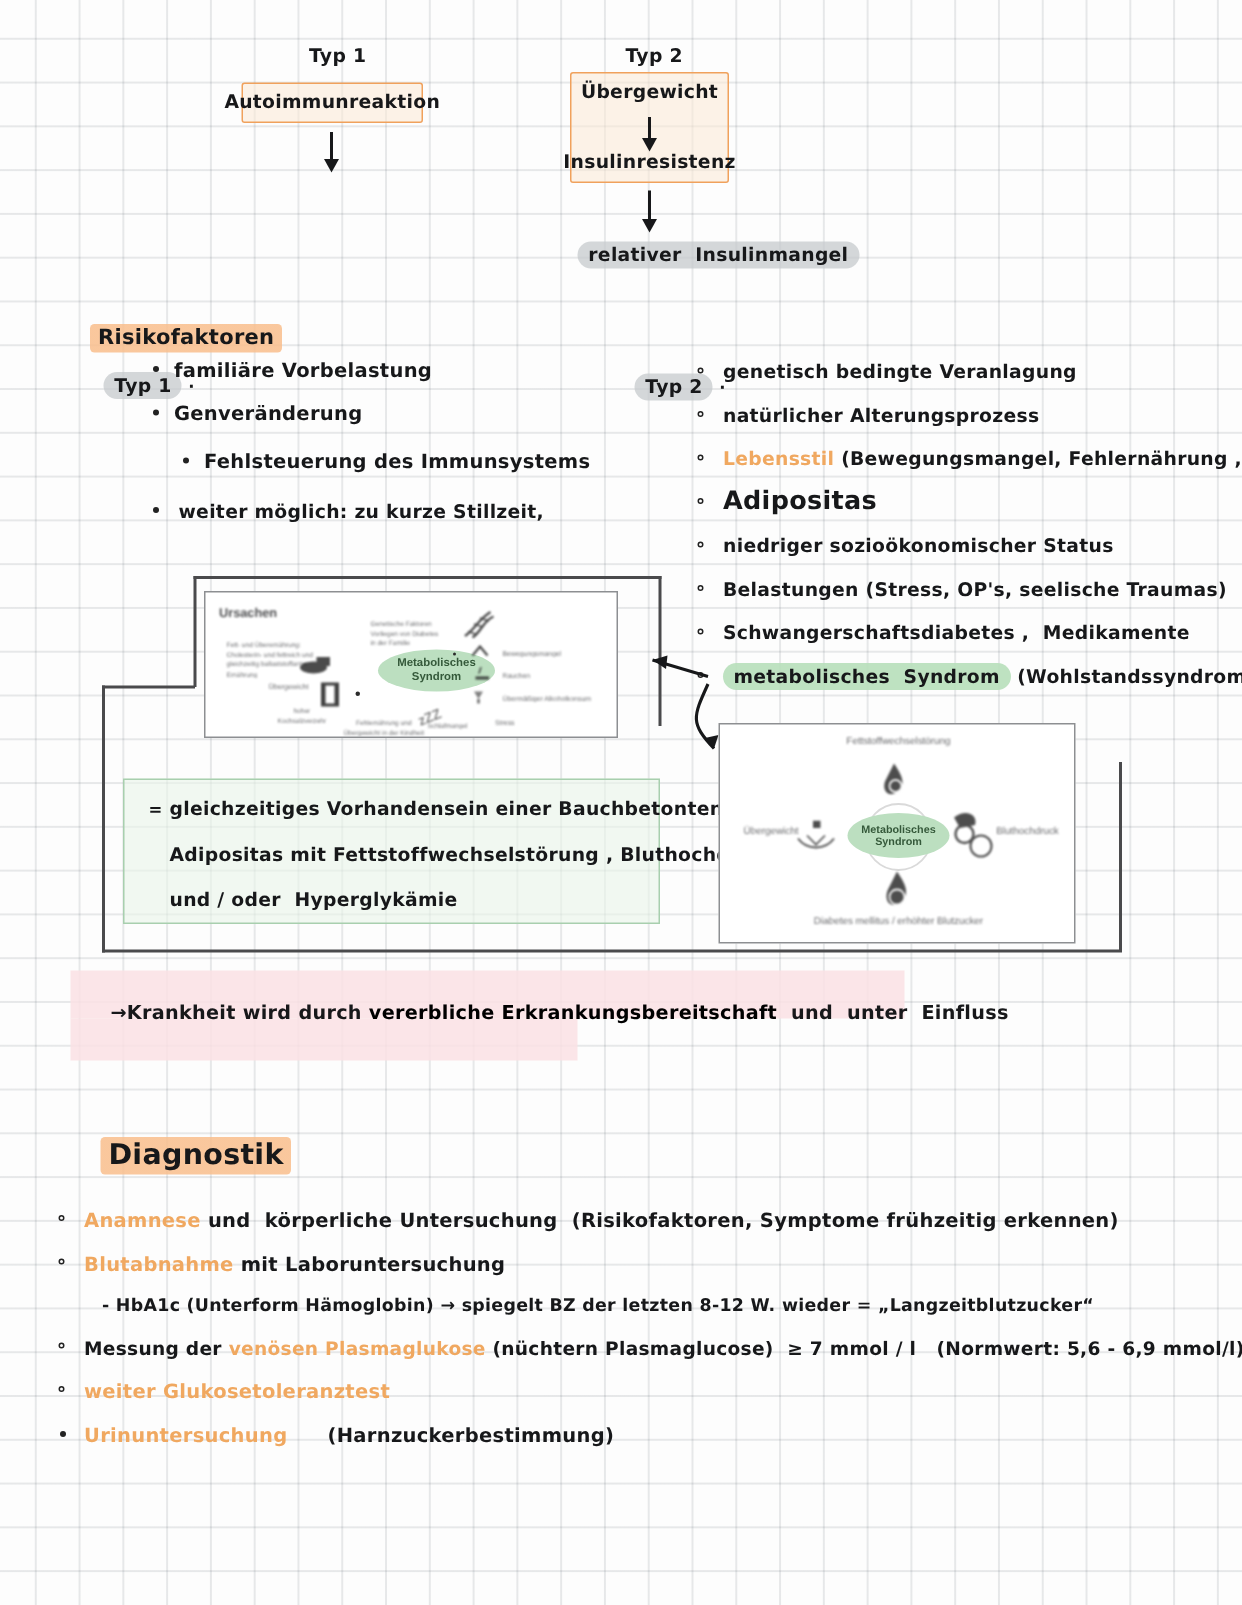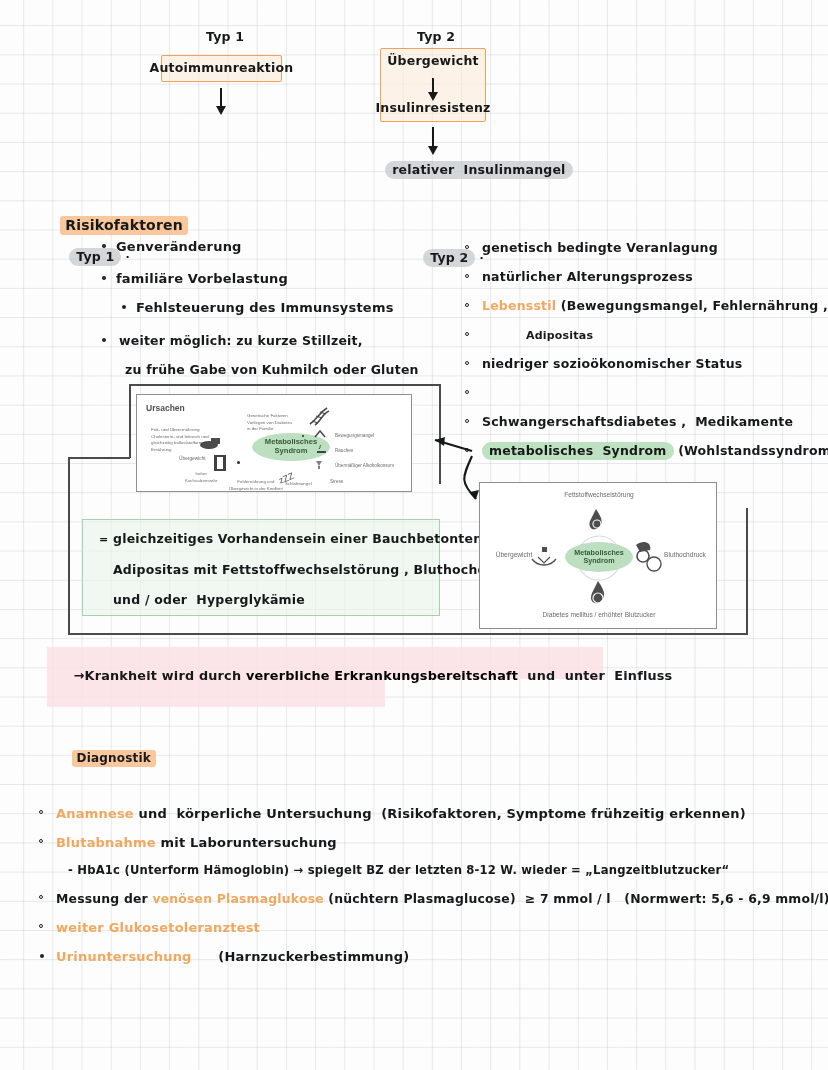--- a/index.html
+++ b/index.html
@@ -138,39 +138,36 @@
 
   <div class="abs hw" style="left:40px;top:201px;font-size:14px;">
     <span class="hl-orange">Risikofaktoren</span>
   </div>
 
   <div class="abs hw" style="left:51px;top:236px;font-size:12.5px;">
     <span class="hl-gray">Typ 1</span><span style="font-size:11px;"> ·</span>
   </div>
 
   <div class="abs" style="left:116px;top:236px;">
+    <div style="position:relative;height:29px;">
+      <span class="bulletf" style="left:-14px;top:8px;"></span>
+      <span class="hw" style="font-size:13px;">familiäre Vorbelastung</span>
+    </div>
     <div style="position:relative;height:32px;">
       <span class="bulletf" style="left:-14px;top:8px;"></span>
       <span class="hw" style="font-size:13px;">Genveränderung</span>
     </div>
-    <div style="position:relative;height:29px;">
-      <span class="bulletf" style="left:-14px;top:8px;"></span>
-      <span class="hw" style="font-size:13px;">familiäre Vorbelastung</span>
-    </div>
     <div style="position:relative;height:33px;margin-left:20px;">
       <span class="bulletf" style="left:-14px;top:8px;"></span>
       <span class="hw" style="font-size:13px;">Fehlsteuerung des Immunsystems</span>
     </div>
     <div style="position:relative;height:29px;">
       <span class="bulletf" style="left:-14px;top:8px;"></span>
       <span class="hw" style="font-size:12.5px;padding-left:3px;">weiter möglich: zu kurze Stillzeit,</span>
     </div>
-    <div style="position:relative;">
-      <span class="hw" style="font-size:12.5px;padding-left:9px;">zu frühe Gabe von Kuhmilch oder Gluten</span>
-    </div>
   </div>
 
   <div class="abs hw" style="left:405px;top:237px;font-size:12.5px;">
     <span class="hl-gray">Typ 2</span><span style="font-size:11px;"> ·</span>
   </div>
 
   <div class="abs" style="left:482px;top:237px;">
     <div style="position:relative;height:29px;">
       <span class="bullet" style="left:-17px;top:8px;"></span>
       <span class="hw" style="font-size:12.5px;">genetisch bedingte Veranlagung</span>
@@ -178,28 +175,29 @@
     <div style="position:relative;height:29px;">
       <span class="bullet" style="left:-17px;top:8px;"></span>
       <span class="hw" style="font-size:12.5px;">natürlicher Alterungsprozess</span>
     </div>
     <div style="position:relative;height:29px;">
       <span class="bullet" style="left:-17px;top:8px;"></span>
       <span class="hw t-orange" style="font-size:12.5px;">Lebensstil</span><span class="hw" style="font-size:12.5px;"> (Bewegungsmangel, Fehlernährung , Rauchen)</span>
     </div>
     <div style="position:relative;height:29px;">
       <span class="bullet" style="left:-17px;top:8px;"></span>
-      <span class="hw" style="font-size:11px;margin-left:44px;">Adipositas</span>
+      <span class="hw" style="font-size:17px;">Adipositas</span>
     </div>
     <div style="position:relative;height:29px;">
       <span class="bullet" style="left:-17px;top:8px;"></span>
       <span class="hw" style="font-size:12.5px;">niedriger sozioökonomischer Status</span>
     </div>
     <div style="position:relative;height:29px;">
       <span class="bullet" style="left:-17px;top:8px;"></span>
+      <span class="hw" style="font-size:12.5px;">Belastungen (Stress, OP's, seelische Traumas)</span>
     </div>
     <div style="position:relative;height:29px;">
       <span class="bullet" style="left:-17px;top:8px;"></span>
       <span class="hw" style="font-size:12.5px;">Schwangerschaftsdiabetes ,  Medikamente</span>
     </div>
     <div style="position:relative;height:29px;">
       <span class="bullet" style="left:-17px;top:8px;"></span>
       <span class="hw" style="font-size:12.5px;"><span class="hl-green">metabolisches  Syndrom</span></span><span class="hw" style="font-size:12.5px;"> (Wohlstandssyndrom)</span>
     </div>
   </div>
@@ -317,21 +315,21 @@
     </svg>
   </div>
 
   <div class="abs hl-pinkband" style="left:47px;top:647px;width:556px;height:32px;"></div>
   <div class="abs hl-pinkband" style="left:47px;top:679px;width:338px;height:28px;"></div>
 
   <div class="abs hw" style="left:55px;top:654px;font-size:12.8px;">
     <span>→</span><span>Krankheit wird durch </span><span class="t-red">vererbliche Erkrankungsbereitschaft</span><span>  und  unter  Einfluss</span>
   </div>
 
-  <div class="abs hw" style="left:54px;top:738px;font-size:12px;">
+  <div class="abs hw" style="left:40px;top:738px;font-size:19px;">
     <span class="hl-orange">Diagnostik</span>
   </div>
 
   <div class="abs" style="left:56px;top:803px;">
     <div style="position:relative;height:29px;">
       <span class="bullet" style="left:-17px;top:7px;"></span>
       <span class="hw t-orange" style="font-size:13px;">Anamnese</span><span class="hw" style="font-size:13px;"> und  körperliche Untersuchung  (Risikofaktoren, Symptome frühzeitig erkennen)</span>
     </div>
     <div style="position:relative;height:27px;">
       <span class="bullet" style="left:-17px;top:7px;"></span>

